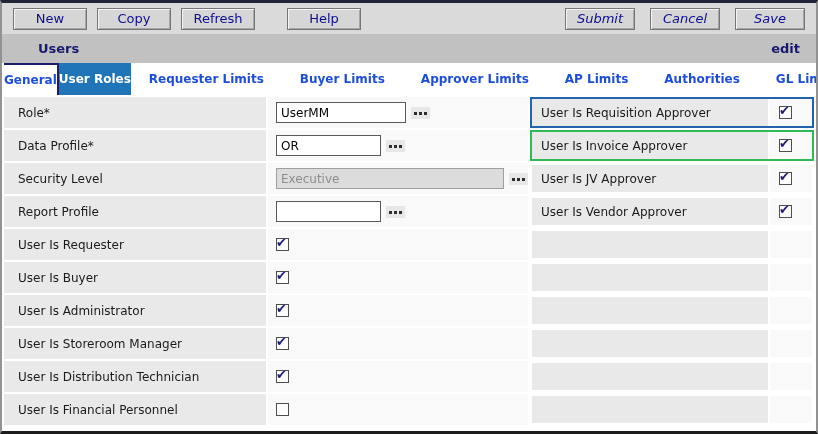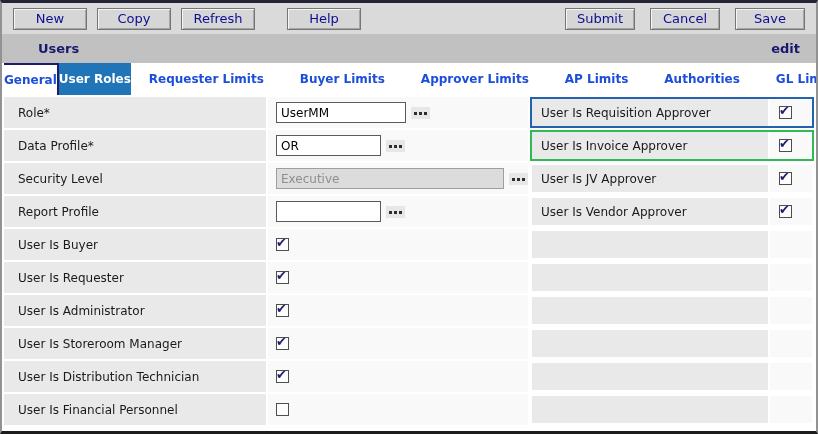--- a/index.html
+++ b/index.html
@@ -31,21 +31,21 @@
     box-shadow: inset 1px 1px 0 #f6f6f6, inset -1px -1px 0 #a6a6a6;
     color:#0d0d91;
     font-size:13px;
     font-family:inherit;
     display:flex; align-items:center; justify-content:center;
     cursor:pointer;
     user-select:none;
   }
   .btn.left  { width:74px; margin-right:10px; }
   .btn.help  { margin-left:22px; }
-  .btn.right { width:70px; margin-left:15px; margin-right:0; }
+  .btn.right { width:70px; margin-left:15px; margin-right:0;font-style:italic; }
   .toolbar-spacer { flex:1; }
 
   
   .header-bar {
     height:29px; flex:none;
     background:#c1c1c1;
     display:flex; align-items:center;
     padding:0 16px;
   }
   .header-title { font-weight:bold; font-size:13px; color:#18186e;margin-left:20px; }
@@ -217,40 +217,40 @@
           </span>
         </div>
         <div class="pair">
           <div class="cell lbl2">User Is Vendor Approver</div>
           <div class="cell val2">
             <span class="cb checked"></span>
           </div>
         </div>
       </div>
       <div class="row">
+        <div class="cell lbl1">User Is Requester</div>
+        <div class="cell val1">
+          <span class="cb checked"></span>
+        </div>
+        <div class="pair">
+          <div class="cell lbl2"></div>
+          <div class="cell val2"></div>
+        </div>
+      </div>
+      <div class="row">
         <div class="cell lbl1">User Is Buyer</div>
         <div class="cell val1">
           <span class="cb checked"></span>
         </div>
         <div class="pair">
           <div class="cell lbl2"></div>
           <div class="cell val2"></div>
         </div>
       </div>
       <div class="row">
-        <div class="cell lbl1">User Is Requester</div>
-        <div class="cell val1">
-          <span class="cb checked"></span>
-        </div>
-        <div class="pair">
-          <div class="cell lbl2"></div>
-          <div class="cell val2"></div>
-        </div>
-      </div>
-      <div class="row">
         <div class="cell lbl1">User Is Administrator</div>
         <div class="cell val1">
           <span class="cb checked"></span>
         </div>
         <div class="pair">
           <div class="cell lbl2"></div>
           <div class="cell val2"></div>
         </div>
       </div>
       <div class="row">

